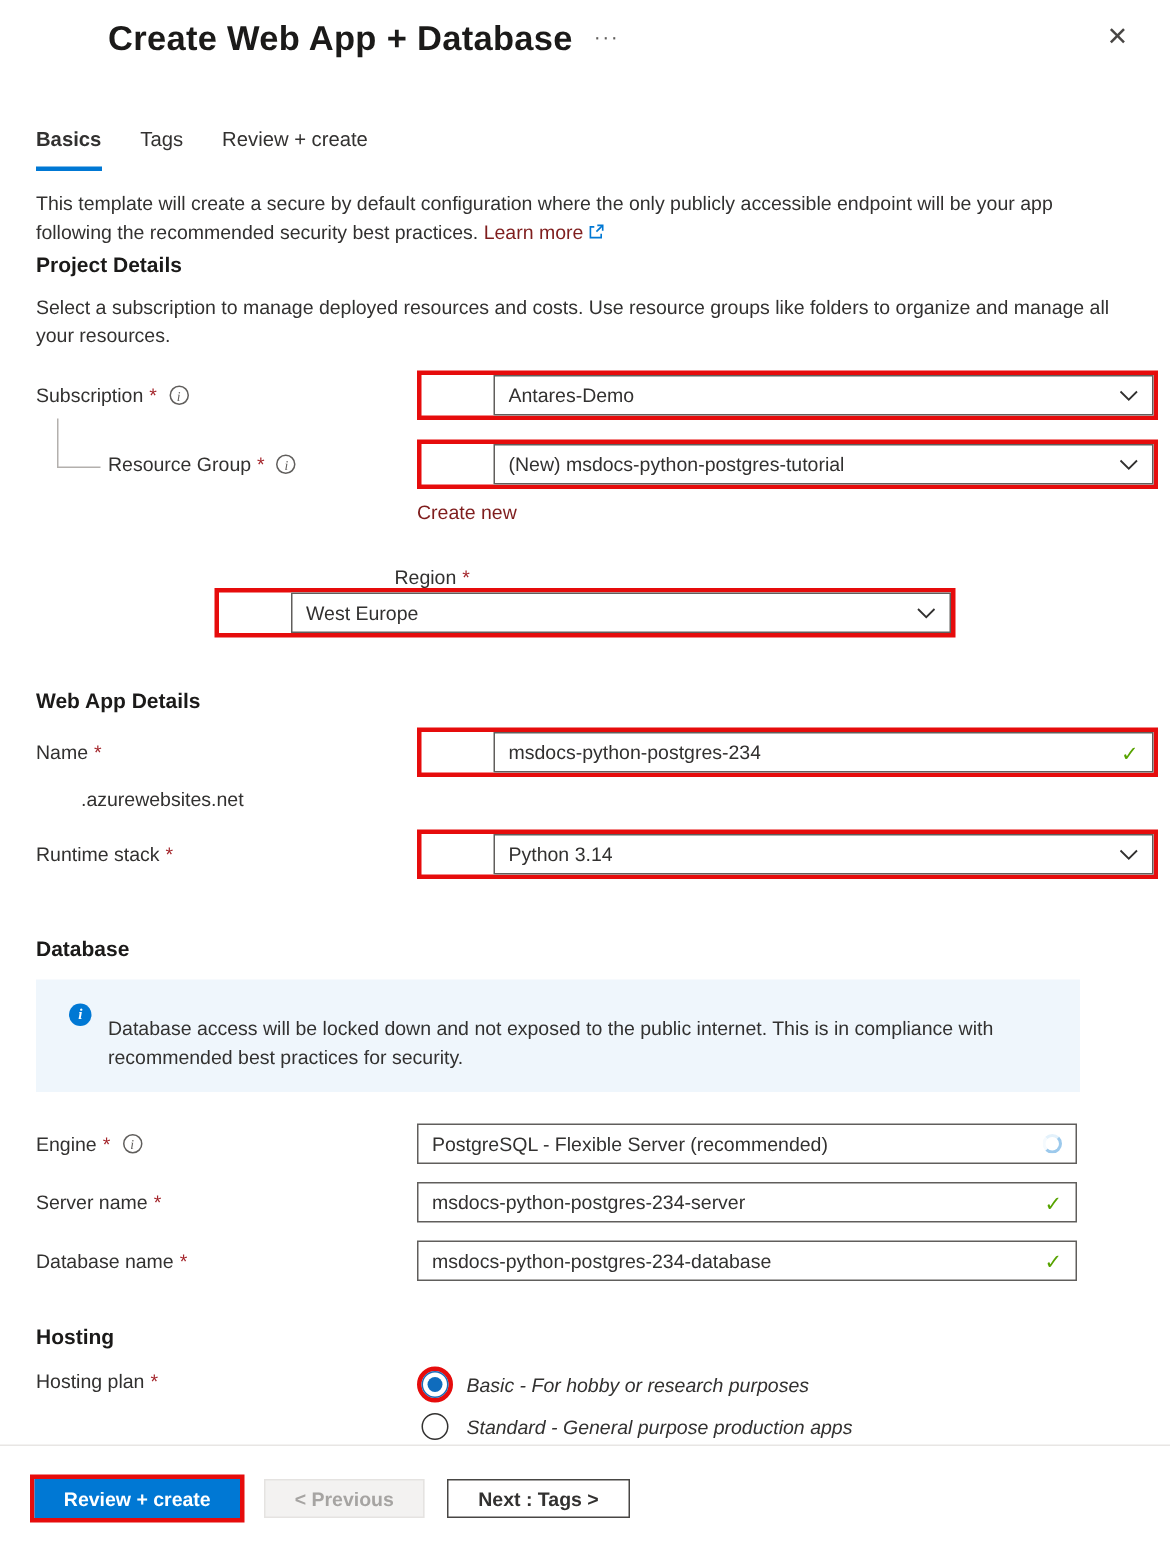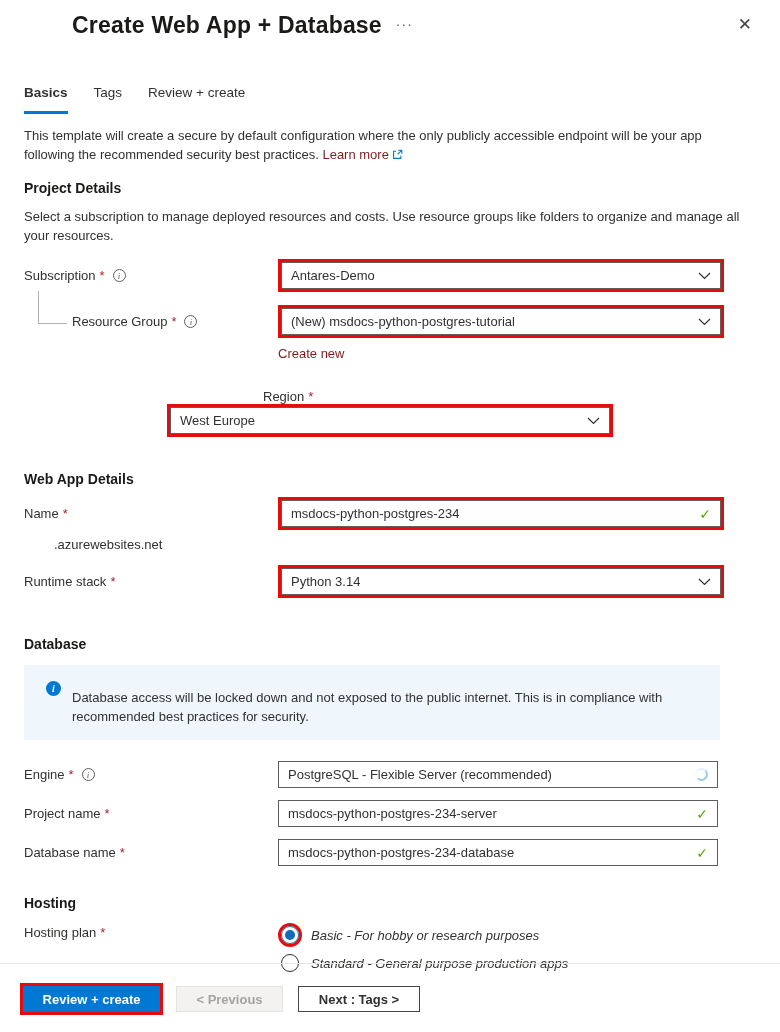--- a/index.html
+++ b/index.html
@@ -36,21 +36,21 @@
   .info-icon {
     display:inline-flex; align-items:center; justify-content:center;
     width:13px; height:13px; border:1px solid #605e5c; border-radius:50%;
     font-size:9px; color:#605e5c; margin-left:8px; font-family:"Liberation Serif", serif; font-style:italic;
   }
   .field {
     width:440px; height:27px; border:1px solid #605e5c; background:#fff;
     display:flex; align-items:center; padding:0 9px; justify-content:space-between;
   }
   .field .val { white-space:nowrap; overflow:hidden; }
-  .annotate { border:3px solid #e60c0c; }
+  .annotate { border:3px solid #e60c0c;padding-left:48px; }
   .chevron { flex-shrink:0; margin-left:8px; }
   .check { color:#57a300; font-size:14px; margin-left:8px; flex-shrink:0; }
   .spinner {
     width:13px; height:13px; border-radius:50%; flex-shrink:0;
     border:2px solid #9cc9ec; border-top-color:#e3f1fb; border-left-color:#f5fafe;
   }
 
   .sub-group { position:relative; margin-top:14px; }
   .connector {
     position:absolute; left:14px; top:32px; width:29px; height:33px;
@@ -85,21 +85,21 @@
   
   .footer { position:absolute; left:0; top:963px; width:780px; border-top:1px solid #e8e6e4; }
   .footer-buttons { display:flex; align-items:center; padding:19px 0 0 20px; }
   .btn { height:26px; display:inline-flex; align-items:center; justify-content:center;
     font-size:13px; cursor:pointer; }
   .btn-primary { background:#0078d4; color:#fff; width:137px; font-weight:bold; border:none; }
   .btn-annotate { border:3px solid #e60c0c; display:inline-flex; }
   .btn-prev { background:#f3f2f1; color:#a6a4a2; width:107px; border:1px solid #e5e3e1; margin-left:13px; font-weight:bold; }
   .btn-next { background:#fff; color:#323130; width:122px; border:1px solid #484644; margin-left:15px; font-weight:bold; }
 
-  .mt-heading-1 { margin-top:15px; }
+  .mt-heading-1 { margin-top:3px; }
 </style>
 </head>
 <body>
 
 <div class="page">
 
   <div class="header">
     <div class="title">Create Web App + Database</div>
     <div class="ellipsis">···</div>
   </div>
@@ -219,21 +219,21 @@
       <span class="info-icon">i</span>
     </div>
     <div class="field">
       <span class="val">PostgreSQL - Flexible Server (recommended)</span>
       <span class="spinner"></span>
     </div>
   </div>
 
   <div class="form-row" style="margin-top:12px;">
     <div class="label-col">
-      <span>Project name</span>
+      <span>Server name</span>
       <span class="req">*</span>
     </div>
     <div class="field">
       <span class="val">msdocs-python-postgres-234-server</span>
       <span class="check">✓</span>
     </div>
   </div>
 
   <div class="form-row" style="margin-top:12px;">
     <div class="label-col">

